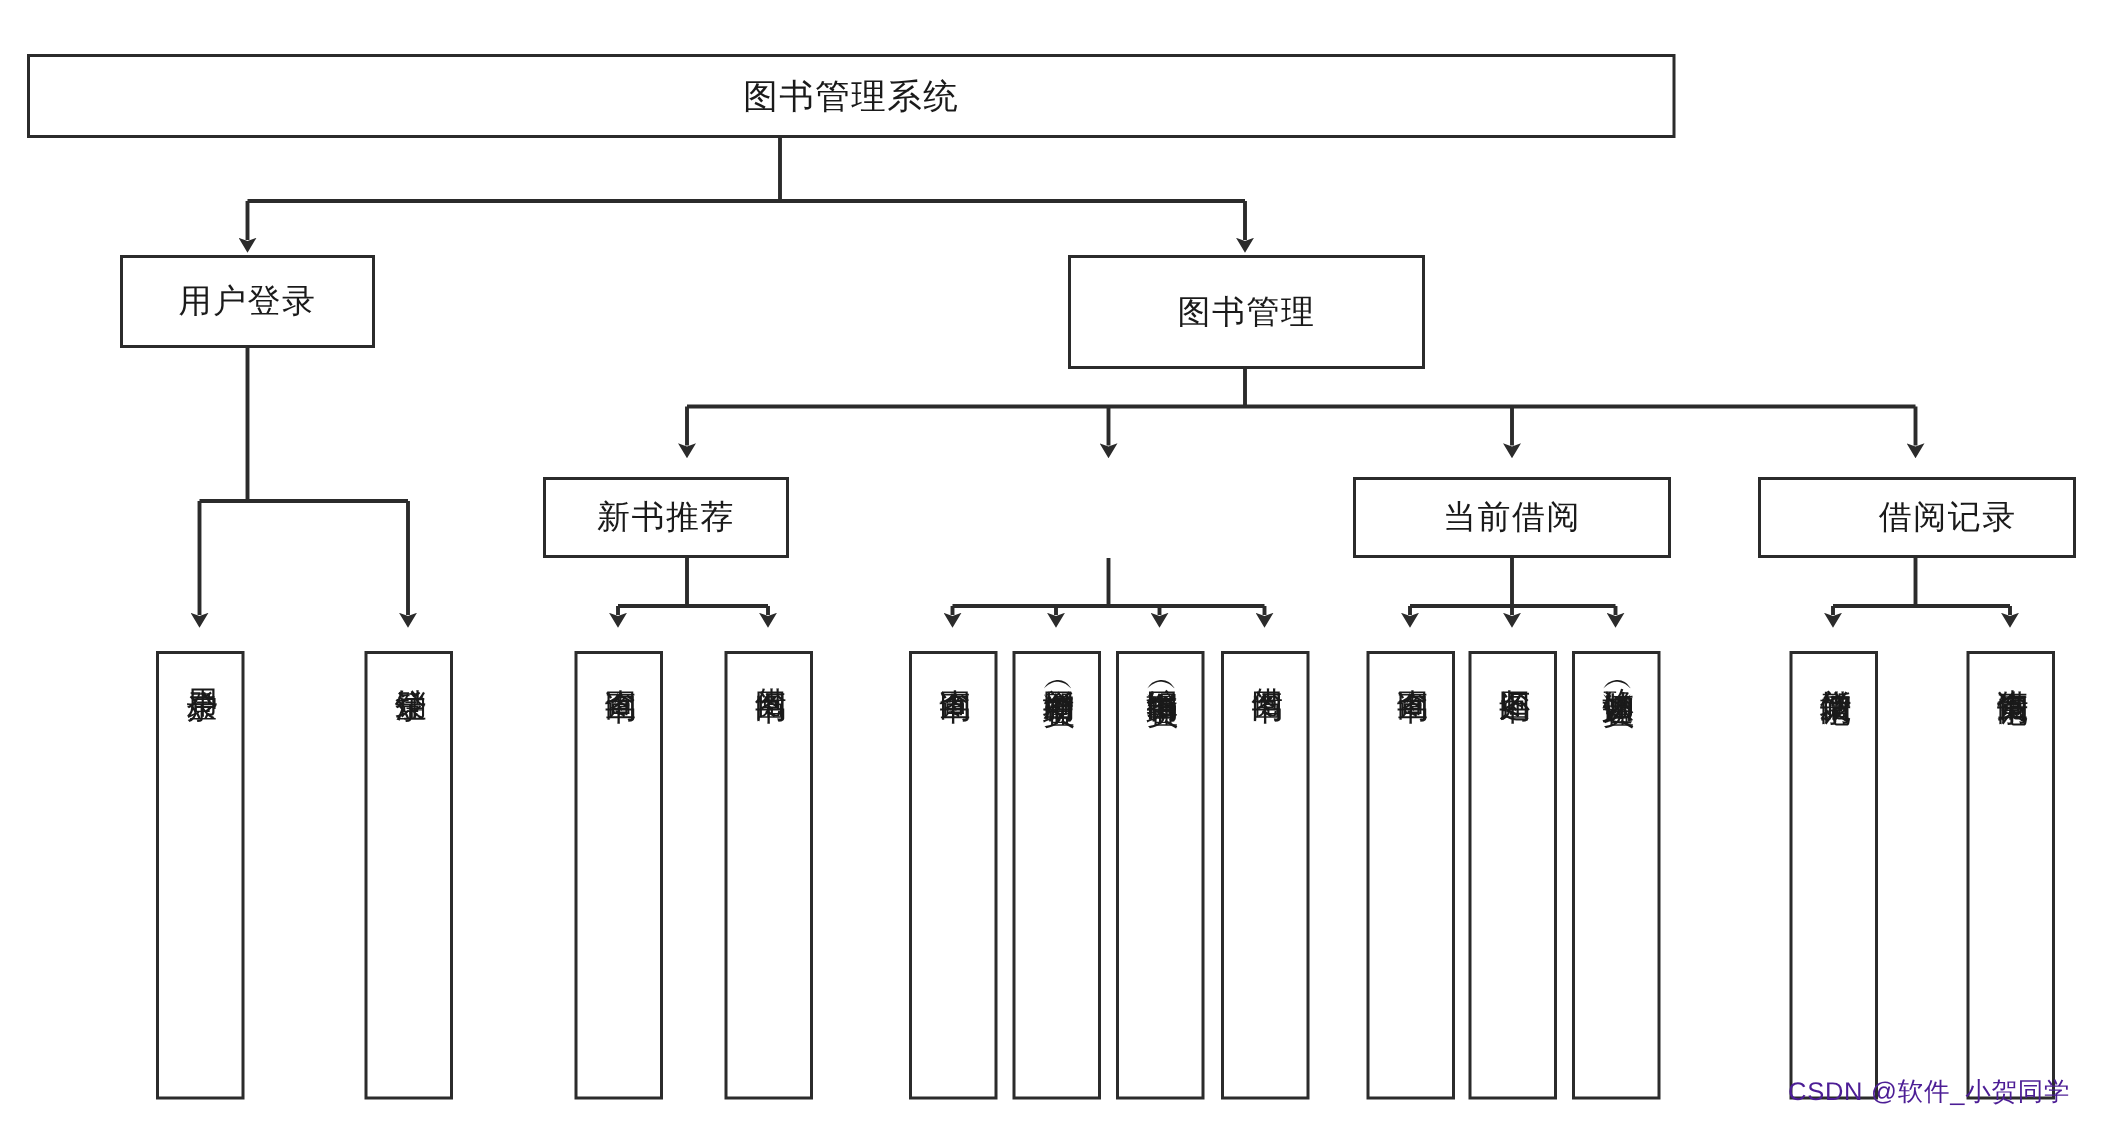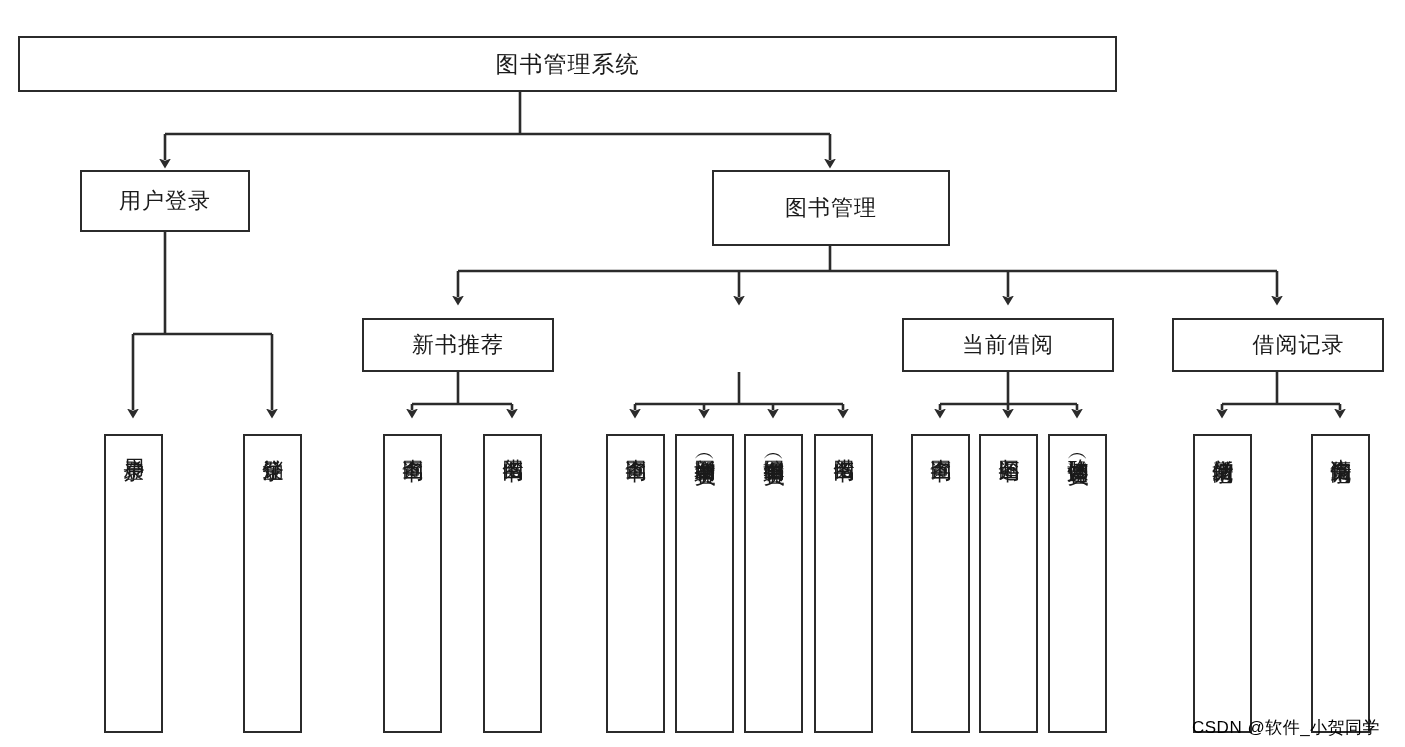--- a/index.html
+++ b/index.html
@@ -59,21 +59,21 @@
     position: absolute;
     left: 0;
     top: 0;
     width: 1405px;
     height: 747px;
     pointer-events: none;
   }
   .watermark {
     position: absolute;
     font-size: 17px;
-    color: #000000;
+    color: #4c1d95;
     white-space: nowrap;
     letter-spacing: 0.5px;
   }
 </style>
 </head>
 <body>
 
 <div id="canvas">
 
   <svg id="edges" viewBox="0 0 1405 747" width="1405" height="747">
@@ -132,21 +132,21 @@
   </div>
 
   <div class="node horiz" style="left:80px; top:170px; width:170px; height:62px;">
     <span class="lbl">用户登录</span>
   </div>
 
   <div class="node horiz" style="left:712px; top:170px; width:238px; height:76px;">
     <span class="lbl">图书管理</span>
   </div>
 
-  <div class="node horiz" style="left:362px; top:318px; width:192px; height:54px;">
+  <div class="node horiz" style="left:362px; top:318px; width:164px; height:54px;">
     <span class="lbl">新书推荐</span>
   </div>
 
 
   <div class="node horiz" style="left:902px; top:318px; width:212px; height:54px;text-align:center;">
     <span class="lbl">当前借阅</span>
   </div>
 
   <div class="node horiz" style="left:1172px; top:318px; width:212px; height:54px;padding-left:41px;">
     <span class="lbl">借阅记录</span>

